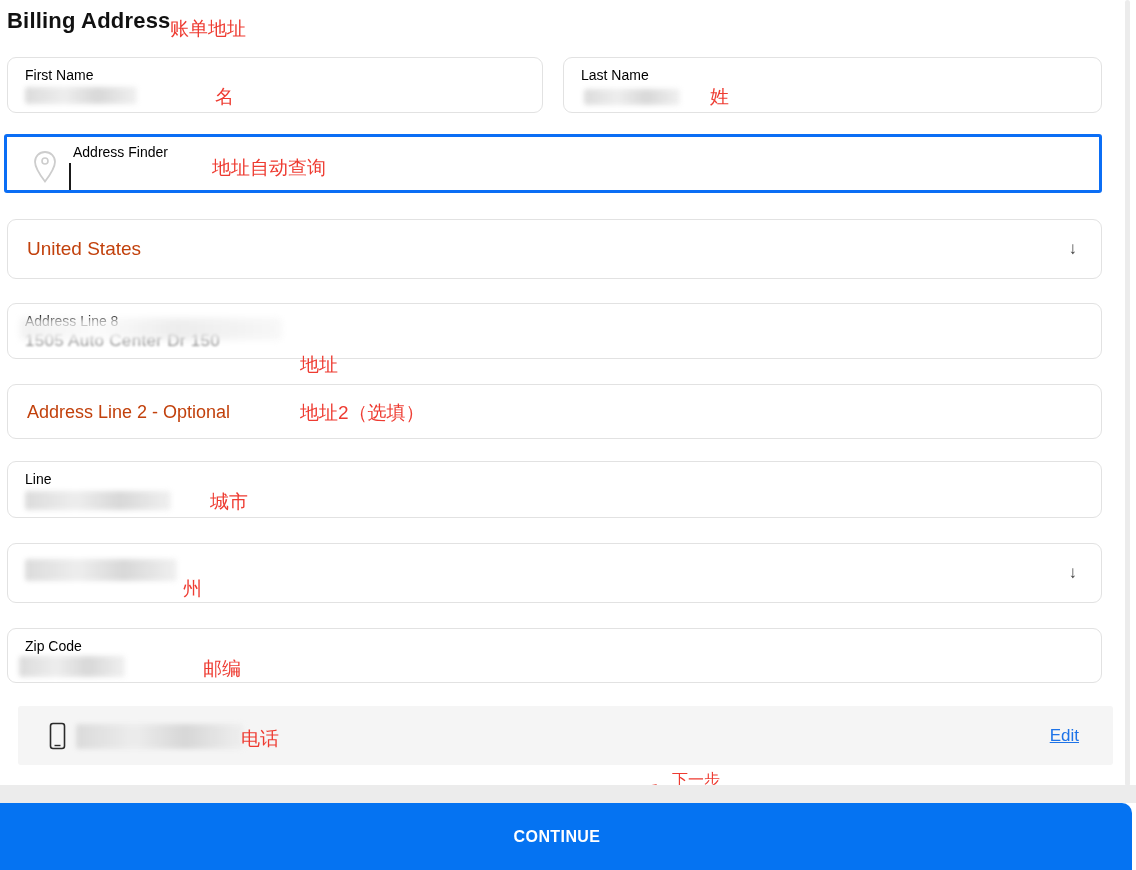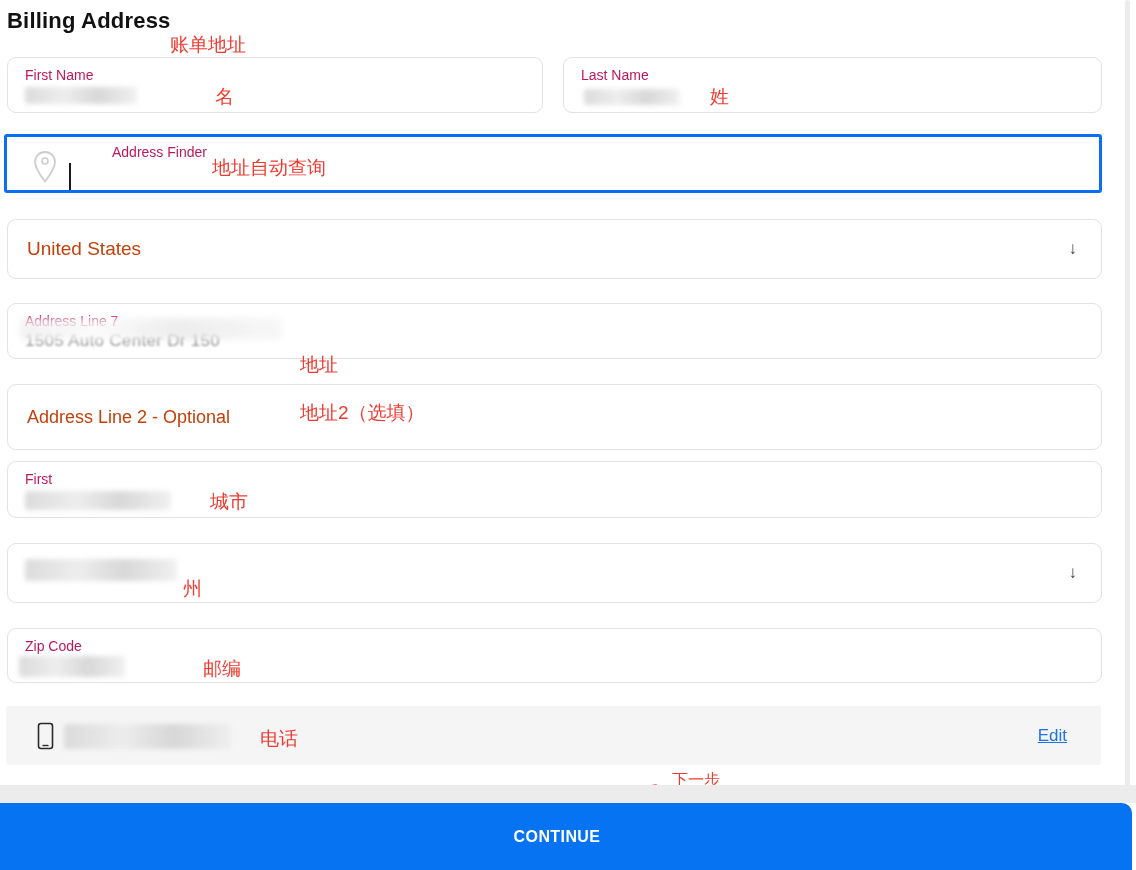--- a/index.html
+++ b/index.html
@@ -10,21 +10,21 @@
   .abs{position:absolute;}
   .page-title{
     left:7px;top:8px;font-size:22px;font-weight:bold;color:#111;
     letter-spacing:.2px;
   }
   .zh{position:absolute;color:#ee3b31;font-size:19px;white-space:nowrap;}
   .field{
     position:absolute;background:#fff;border:1px solid #e2e2e2;
     border-radius:9px;box-sizing:border-box;
   }
-  .flabel{position:absolute;left:17px;top:9px;font-size:14px;color:#be185d;}
+  .flabel{position:absolute;left:17px;top:9px;font-size:14px;color:#000000;}
   .ghost{font-size:18px;color:#c2410c;}
   .smudge{
     position:absolute;filter:blur(2.5px);border-radius:3px;opacity:.9;
     background:linear-gradient(90deg,#d8d8d8,#ececec 35%,#d4d4d4 65%,#efefef);
   }
   .dd-arrow{position:absolute;right:24px;top:50%;transform:translateY(-50%);
     font-size:17px;color:#3a3a3a;}
   .focus-field{
     position:absolute;background:#fff;border:3px solid #0b6ef5;
     border-radius:3px;box-sizing:border-box;
@@ -53,92 +53,92 @@
     font-size:16px;font-weight:bold;letter-spacing:.4px;
     text-align:center;box-sizing:border-box;padding-right:24px;cursor:pointer;
   }
   .scrollbar-track{position:absolute;left:1125px;top:0;width:5px;height:786px;background:#ececec;border-radius:3px;}
   .sel-text{position:absolute;left:19px;top:50%;transform:translateY(-50%);}
 </style>
 </head>
 <body>
 
 <div class="abs page-title">Billing Address</div>
-<div class="zh" style="left:170px;top:16px;margin-top:16px;">账单地址</div>
+<div class="zh" style="left:170px;top:16px;">账单地址</div>
 
 <div class="field" style="left:7px;top:57px;width:536px;height:56px;">
   <div class="flabel">First Name</div>
   <div class="smudge" style="left:17px;top:29px;width:112px;height:17px;"></div>
 </div>
 <div class="zh" style="left:215px;top:84px;">名</div>
 
 <div class="field" style="left:563px;top:57px;width:539px;height:56px;">
   <div class="flabel">Last Name</div>
   <div class="smudge" style="left:20px;top:31px;width:96px;height:16px;"></div>
 </div>
 <div class="zh" style="left:710px;top:84px;">姓</div>
 
 <div class="focus-field" style="left:4px;top:134px;width:1098px;height:59px;">
   <span class="abs" style="left:26px;top:13px;">
     <svg width="24" height="35" viewBox="0 0 24 35">
       <path d="M12 2 C6.2 2 2 6.4 2 11.8 C2 18.6 12 31.5 12 31.5 C12 31.5 22 18.6 22 11.8 C22 6.4 17.8 2 12 2 Z" fill="none" stroke="#cdcdcd" stroke-width="1.8"></path>
       <circle cx="12" cy="11" r="3" fill="none" stroke="#cdcdcd" stroke-width="1.6"></circle>
     </svg>
   </span>
-  <div class="flabel" style="left:66px;top:7px;margin-left:39px;">Address Finder</div>
+  <div class="flabel" style="left:66px;top:7px;">Address Finder</div>
   <div class="cursor" style="left:62px;top:26px;height:27px;"></div>
 </div>
 <div class="zh" style="left:212px;top:155px;">地址自动查询</div>
 
 <div class="field" style="left:7px;top:219px;width:1095px;height:60px;">
   <div class="sel-text ghost" style="font-size:19px;">United States</div>
   <div class="dd-arrow">↓</div>
 </div>
 
 <div class="field" style="left:7px;top:303px;width:1095px;height:56px;">
-  <div class="flabel">Address Line 7</div>
+  <div class="flabel">Address Line 8</div>
   <div class="half-blur-text" style="left:17px;top:27px;">1505 Auto Center Dr 150</div>
   <div class="veil" style="left:12px;top:14px;width:262px;height:22px;"></div>
 </div>
 <div class="zh" style="left:300px;top:329px;margin-top:23px;">地址</div>
 
-<div class="field" style="left:7px;top:384px;width:1095px;height:66px;">
+<div class="field" style="left:7px;top:384px;width:1095px;height:55px;">
   <div class="sel-text ghost">Address Line 2 - Optional</div>
 </div>
 <div class="zh" style="left:300px;top:400px;">地址2（选填）</div>
 
 <div class="field" style="left:7px;top:461px;width:1095px;height:57px;">
-  <div class="flabel">First</div>
+  <div class="flabel">Line</div>
   <div class="smudge" style="left:17px;top:29px;width:146px;height:19px;"></div>
 </div>
 <div class="zh" style="left:210px;top:489px;text-align:right;">城市</div>
 
 <div class="field" style="left:7px;top:543px;width:1095px;height:60px;">
   <div class="smudge" style="left:17px;top:15px;width:152px;height:22px;"></div>
   <div class="dd-arrow">↓</div>
 </div>
 <div class="zh" style="left:183px;top:576px;">州</div>
 
 <div class="field" style="left:7px;top:628px;width:1095px;height:55px;">
   <div class="flabel">Zip Code</div>
   <div class="smudge" style="left:11px;top:27px;width:106px;height:21px;"></div>
 </div>
 <div class="zh" style="left:203px;top:656px;">邮编</div>
 
-<div class="phone-row" style="left:6px;top:706px;width:1095px;height:59px;text-align:right;">
+<div class="phone-row" style="left:18px;top:706px;width:1095px;height:59px;text-align:right;">
   <span class="abs" style="left:31px;top:16px;">
     <svg width="17" height="28" viewBox="0 0 17 28">
       <rect x="1.5" y="1.5" width="14" height="25" rx="2.5" fill="none" stroke="#2b2b2b" stroke-width="1.6"></rect>
       <line x1="5.5" y1="23.5" x2="11.5" y2="23.5" stroke="#2b2b2b" stroke-width="1.4"></line>
     </svg>
   </span>
   <div class="smudge" style="left:58px;top:18px;width:168px;height:25px;"></div>
   <a class="edit-link">Edit</a>
 </div>
-<div class="zh" style="left:241px;top:726px;margin-left:19px;">电话</div>
+<div class="zh" style="left:241px;top:726px;">电话</div>
 
 <div class="zh" style="left:672px;top:770px;font-size:16px;">下一步</div>
 <span class="abs" style="left:556px;top:776px;">
   <svg width="130" height="62" viewBox="0 0 130 62">
     <line x1="12" y1="56" x2="86" y2="17" stroke="#e8453a" stroke-width="5"></line>
     <polygon points="101,8 74,13 86,30" fill="#e8453a"></polygon>
   </svg>
 </span>
 
 <div class="gray-band"></div>

